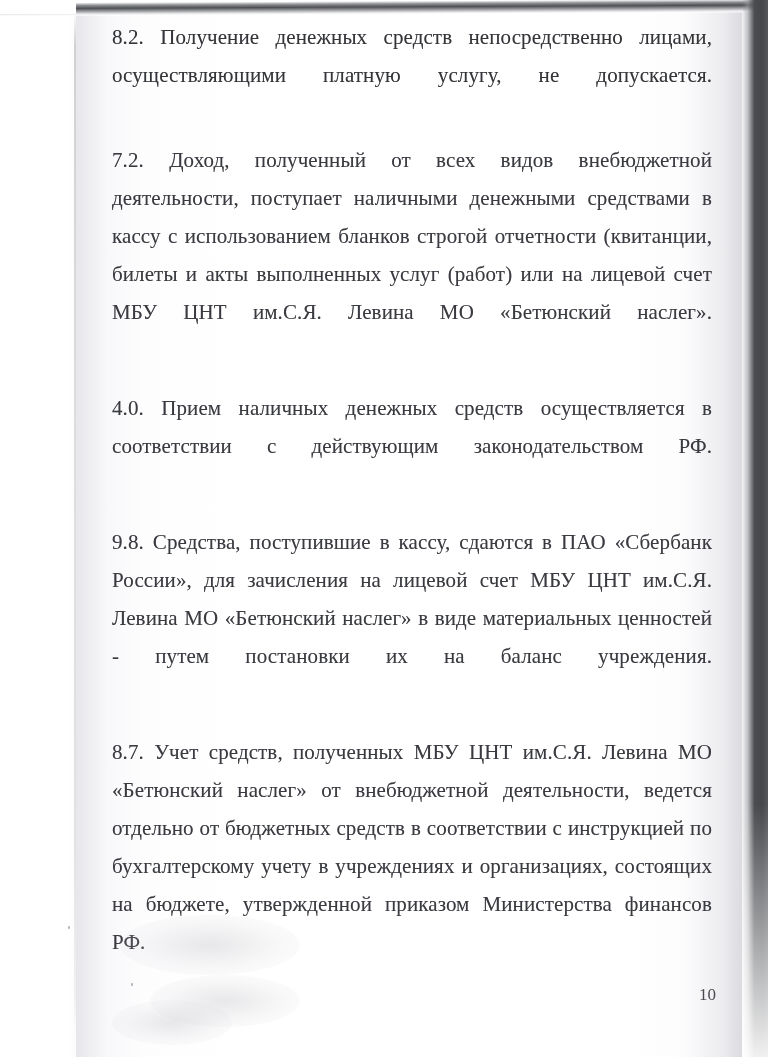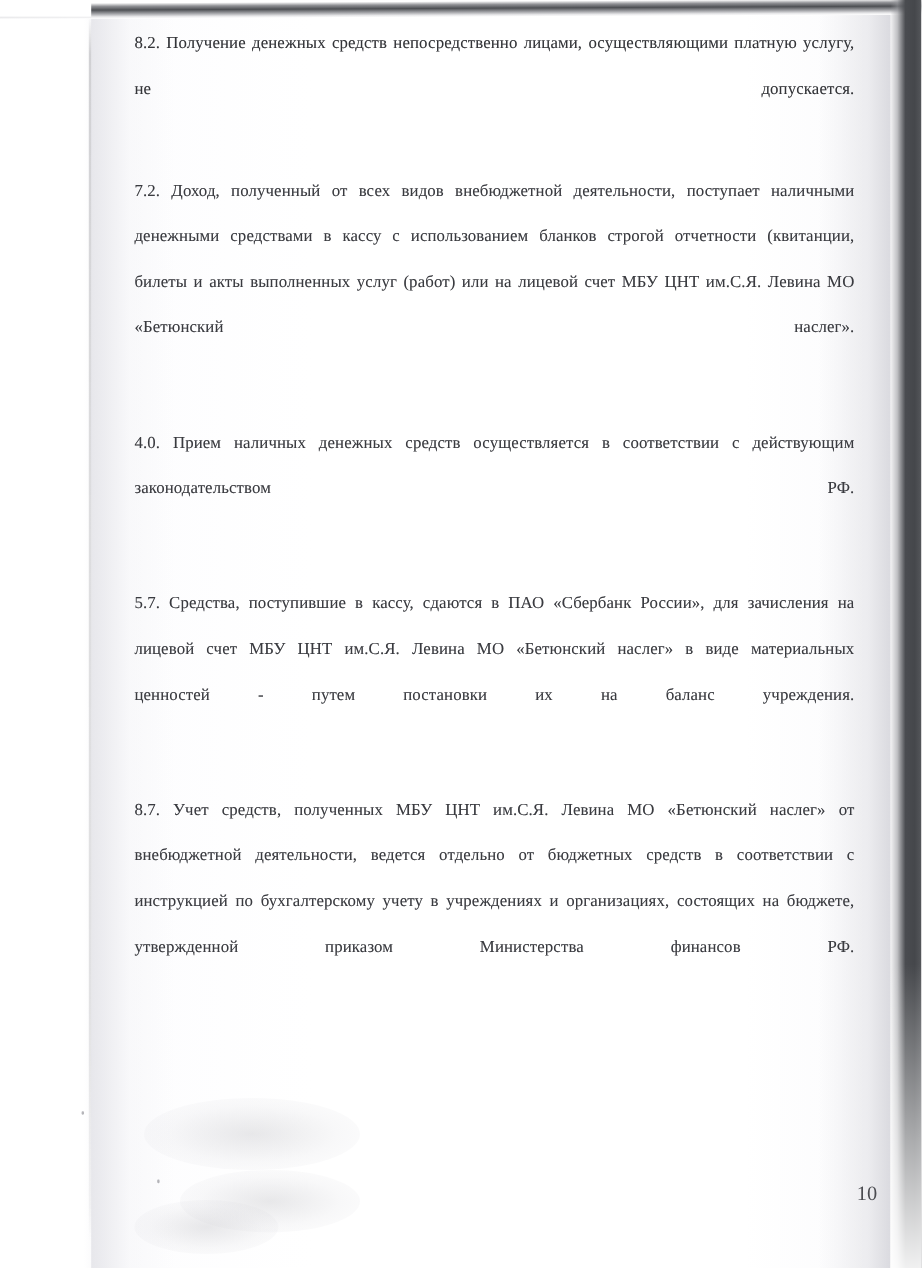--- a/index.html
+++ b/index.html
@@ -136,21 +136,21 @@
   .text-body {
     position: absolute;
     left: 112px;
     top: 18px;
     width: 600px;
   }
 
   .para {
     text-align: justify;
     text-justify: inter-word;
-    font-size: 14px;
+    font-size: 21px;
     line-height: 38px;
     color: #3a3b40;
     margin: 0 0 9px 0;
     text-indent: 0;
     letter-spacing: 0.1px;
     word-spacing: 0.5px;
   }
 
   
   .para::after {
@@ -213,21 +213,21 @@
     width: 2px;
     height: 3px;
     background: rgba(120,120,128,0.55);
     border-radius: 40%;
     pointer-events: none;
   }
 
   
   .page-number {
     position: absolute;
-    left: 15px;
+    left: 0;
     top: 985px;
     width: 716px;
     text-align: right;
     font-size: 17px;
     color: #4a4b50;
     font-family: "Liberation Serif", "DejaVu Serif", serif;
   }
 </style>
 </head>
 <body>
@@ -266,21 +266,21 @@
     <div class="ghost-line"></div>
     <div class="ghost-line faint"></div>
     <div class="ghost-line ind-2"></div>
     <div class="ghost-line"></div>
   </div>
 
   <div class="text-body">
     <p class="para ink-dark">8.2. Получение денежных средств непосредственно лицами, осуществляющими платную услугу, не допускается.</p>
     <p class="para">7.2. Доход, полученный от всех видов внебюджетной деятельности, поступает наличными денежными средствами в кассу с использованием бланков строгой отчетности (квитанции, билеты и акты выполненных услуг (работ) или на лицевой  счет МБУ ЦНТ им.С.Я. Левина МО «Бетюнский наслег».</p>
     <p class="para gap-before">4.0. Прием наличных денежных средств осуществляется в соответствии с действующим законодательством РФ.</p>
-    <p class="para gap-before">5.7. Средства, поступившие в кассу, сдаются в ПАО «Сбербанк России», для зачисления на лицевой счет МБУ ЦНТ им.С.Я. Левина МО «Бетюнский наслег» в виде материальных ценностей - путем постановки их на баланс учреждения.</p>
+    <p class="para gap-before">9.8. Средства, поступившие в кассу, сдаются в ПАО «Сбербанк России», для зачисления на лицевой счет МБУ ЦНТ им.С.Я. Левина МО «Бетюнский наслег» в виде материальных ценностей - путем постановки их на баланс учреждения.</p>
     <p class="para gap-before">8.7. Учет средств, полученных МБУ ЦНТ им.С.Я. Левина МО «Бетюнский наслег» от внебюджетной деятельности, ведется отдельно от бюджетных средств в соответствии с инструкцией по бухгалтерскому учету в учреждениях и организациях, состоящих на бюджете, утвержденной приказом Министерства финансов РФ.</p>
 
   </div>
 
   <div class="smudge smudge-a"></div>
   <div class="smudge smudge-b"></div>
   <div class="smudge smudge-c"></div>
   <div class="speck" style="left:68px; top:926px;"></div>
   <div class="speck" style="left:131px; top:983px;"></div>
 

